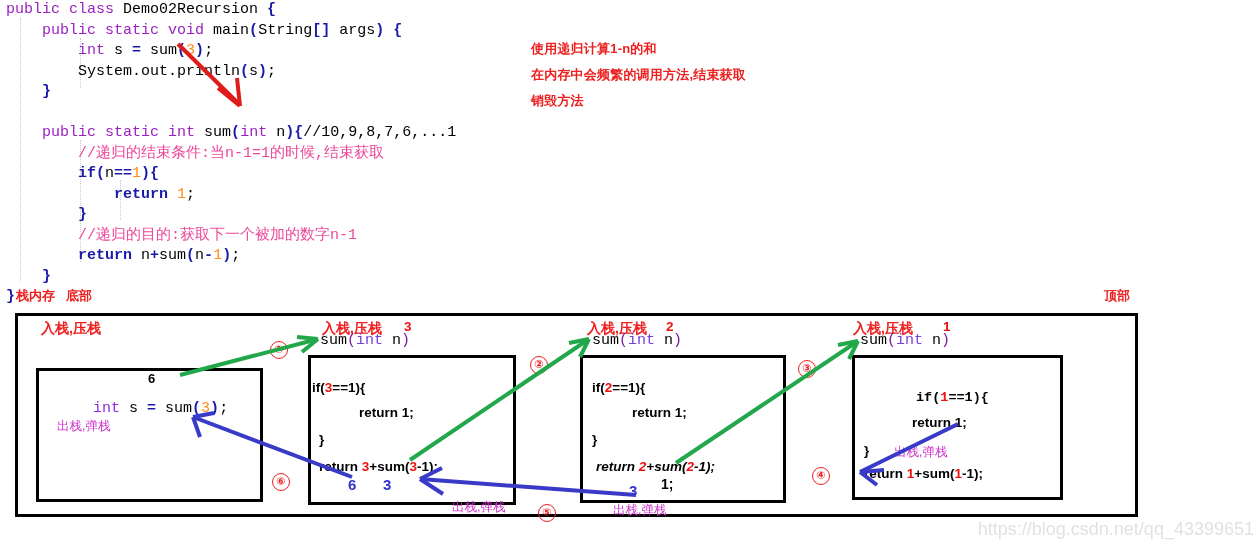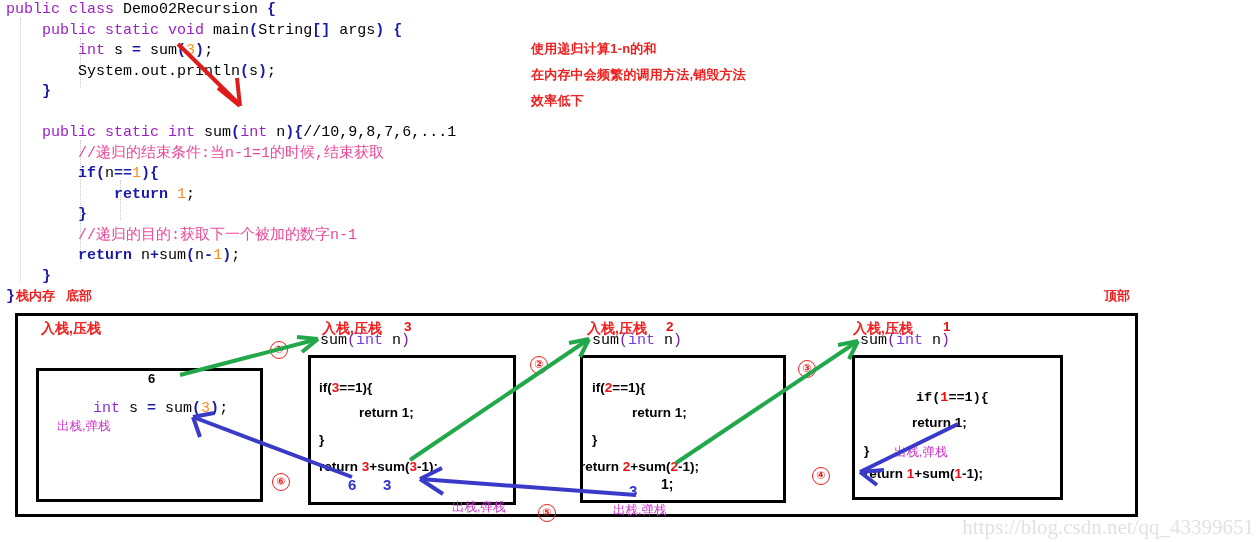--- a/index.html
+++ b/index.html
@@ -72,74 +72,74 @@
   
   .circ{
     position:absolute;width:16px;height:16px;border:1.4px solid #ee2020;border-radius:50%;
     color:#ee2020;font-size:11px;font-weight:bold;line-height:14px;text-align:center;
   }
 
   
   svg.overlay{position:absolute;left:0;top:0;width:1258px;height:542px;overflow:visible;pointer-events:none;}
 
   .wm{
-    position:absolute;right:4px;bottom:2px;color:#e2e2e2;font-size:21px;
-    font-family:Liberation Serif, serif;white-space:nowrap;
+    position:absolute;right:4px;bottom:2px;color:#e2e2e2;font-size:18px;
+    font-family:Liberation Sans, sans-serif;white-space:nowrap;
   }
 </style>
 </head>
 <body>
 
 <div id="root">
 
   <div class="guide" style="left:20px;top:18px;height:264px;"></div>
   <div class="guide" style="left:80px;top:38px;height:50px;"></div>
   <div class="guide" style="left:80px;top:140px;height:122px;"></div>
   <div class="guide" style="left:120px;top:180px;height:40px;"></div>
 
   <div class="code" id="code-block"><div><span class="kw">public</span><span> </span><span class="kw">class</span><span> Demo02Recursion </span><span class="blu">{</span></div><div><span>    </span><span class="kw">public</span><span> </span><span class="kw">static</span><span> </span><span class="kw">void</span><span> main</span><span class="blu">(</span><span>String</span><span class="blu">[]</span><span> args</span><span class="blu">)</span><span> </span><span class="blu">{</span></div><div><span>        </span><span class="kw">int</span><span> s </span><span class="blu">=</span><span> sum</span><span class="blu">(</span><span class="num">3</span><span class="blu">)</span><span>;</span></div><div><span>        System.out.println</span><span class="blu">(</span><span>s</span><span class="blu">)</span><span>;</span></div><div><span>    </span><span class="blu">}</span></div><div>&nbsp;</div><div><span>    </span><span class="kw">public</span><span> </span><span class="kw">static</span><span> </span><span class="kw">int</span><span> sum</span><span class="blu">(</span><span class="kw">int</span><span> n</span><span class="blu">)</span><span class="blu">{</span><span>//10,9,8,7,6,...1</span></div><div><span>        </span><span class="cmt">//递归的结束条件:当n-1=1的时候,结束获取</span></div><div><span>        </span><span class="blu">if</span><span class="blu">(</span><span>n</span><span class="blu">==</span><span class="num">1</span><span class="blu">)</span><span class="blu">{</span></div><div><span>            </span><span class="blu">return</span><span> </span><span class="num">1</span><span>;</span></div><div><span>        </span><span class="blu">}</span></div><div><span>        </span><span class="cmt">//递归的目的:获取下一个被加的数字n-1</span></div><div><span>        </span><span class="blu">return</span><span> n</span><span class="blu">+</span><span>sum</span><span class="blu">(</span><span>n</span><span class="blu">-</span><span class="num">1</span><span class="blu">)</span><span>;</span></div><div><span>    </span><span class="blu">}</span></div><div><span class="blu"></span><span class="blu">}</span></div></div>
 
   <div class="rednote" style="left:531px;top:40px;">使用递归计算1-n的和</div>
-  <div class="rednote" style="left:531px;top:66px;">在内存中会频繁的调用方法,销毁方法</div>
-  <div class="rednote" style="left:531px;top:92px;">效率低下</div>
+  <div class="rednote" style="left:531px;top:66px;">在内存中会频繁的调用方法,结束获取</div>
+  <div class="rednote" style="left:531px;top:92px;">销毁方法</div>
 
   <div class="redlab" style="left:16px;top:287px;">栈内存</div>
   <div class="redlab" style="left:66px;top:287px;">底部</div>
   <div class="redlab" style="left:1104px;top:287px;">顶部</div>
 
   <div class="outerbox"></div>
 
   <div class="redlab small" style="left:41px;top:320px;">入栈,压栈</div>
   <div class="frame" style="left:36px;top:368px;width:227px;height:134px;"></div>
   <div class="sixlbl" style="left:148px;top:371px;">6</div>
   <div class="mono" style="position:absolute;left:57px;top:383px;">
     <span class="kw2">int</span> s <span class="blu">=</span> sum<span class="blu">(</span><span class="num">3</span><span class="blu">)</span>;
   </div>
   <div class="popout" style="left:57px;top:418px;">出栈,弹栈</div>
 
   <div class="redlab small" style="left:322px;top:320px;">入栈,压栈</div>
   <div class="argnum" style="left:404px;top:319px;">3</div>
   <div class="mono sig" style="left:320px;top:332px;">sum<span class="p">(</span><span class="i">int</span> n<span class="p">)</span></div>
   <div class="frame" style="left:308px;top:355px;width:208px;height:150px;"></div>
-  <div class="codeline" style="left:319px;top:380px;">if(<span class="rd">3</span>==1){</div>
+  <div class="codeline" style="left:312px;top:380px;">if(<span class="rd">3</span>==1){</div>
   <div class="codeline" style="left:359px;top:405px;">return 1;</div>
   <div class="codeline" style="left:319px;top:432px;">}</div>
   <div class="codeline" style="left:319px;top:459px;">return <span class="rd">3</span>+sum(<span class="rd">3</span>-1);</div>
   <div class="retval" style="left:348px;top:476px;">6</div>
   <div class="retval" style="left:383px;top:476px;">3</div>
   <div class="popout" style="left:452px;top:499px;">出栈,弹栈</div>
 
   <div class="redlab small" style="left:587px;top:320px;">入栈,压栈</div>
   <div class="argnum" style="left:666px;top:319px;">2</div>
   <div class="mono sig" style="left:592px;top:332px;">sum<span class="p">(</span><span class="i">int</span> n<span class="p">)</span></div>
   <div class="frame" style="left:580px;top:355px;width:206px;height:148px;"></div>
   <div class="codeline" style="left:592px;top:380px;">if(<span class="rd">2</span>==1){</div>
   <div class="codeline" style="left:632px;top:405px;">return 1;</div>
   <div class="codeline" style="left:592px;top:432px;">}</div>
-  <div class="codeline" style="left:580px;top:459px;">return <span class="rd">2</span>+sum(<span class="rd">2</span>-1);</div>
+  <div class="codeline" style="left:596px;top:459px;font-style:italic;">return <span class="rd">2</span>+sum(<span class="rd">2</span>-1);</div>
   <div class="retval" style="left:629px;top:482px;">3</div>
   <div class="retval2" style="left:661px;top:476px;">1;</div>
   <div class="popout" style="left:613px;top:502px;">出栈,弹栈</div>
 
   <div class="redlab small" style="left:853px;top:320px;">入栈,压栈</div>
   <div class="argnum" style="left:943px;top:319px;">1</div>
   <div class="mono sig" style="left:860px;top:332px;">sum<span class="p">(</span><span class="i">int</span> n<span class="p">)</span></div>
   <div class="frame" style="left:852px;top:355px;width:211px;height:145px;"></div>
   <div class="codeline" style="left:916px;top:390px;font-family:Liberation Mono, monospace;">if(<span class="rd">1</span>==1){</div>
   <div class="codeline" style="left:912px;top:415px;">return 1;</div>

